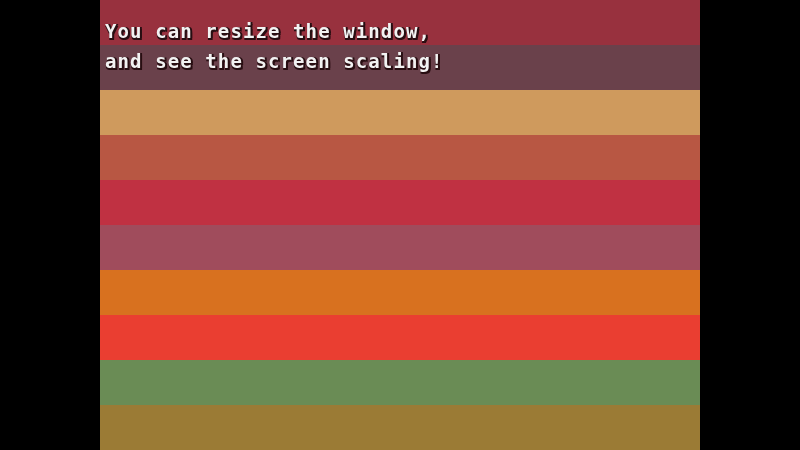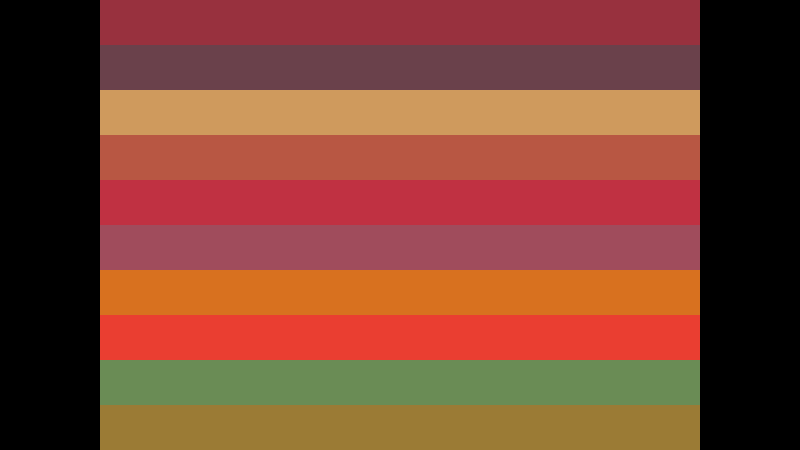--- a/index.html
+++ b/index.html
@@ -87,19 +87,21 @@
         <div class="stripe" style="background: rgb(184, 87, 67);"></div>
         <div class="stripe" style="background: rgb(192, 49, 66);"></div>
         <div class="stripe" style="background: rgb(160, 76, 92);"></div>
         <div class="stripe" style="background: rgb(216, 113, 31);"></div>
         <div class="stripe" style="background: rgb(234, 62, 49);"></div>
         <div class="stripe" style="background: rgb(106, 140, 85);"></div>
         <div class="stripe" style="background: rgb(155, 123, 53);"></div>
       </div>
 
     <div id="overlay-text">
+      <span class="text-line" style="color: rgb(242, 242, 242); text-shadow: rgb(40, 14, 18) 2px 2px 0px, rgb(40, 14, 18) 2px 0px 0px, rgb(40, 14, 18) 0px 2px 0px;">You can resize the window,</span>
+      <span class="text-line" style="color: rgb(242, 242, 242); text-shadow: rgb(40, 14, 18) 2px 2px 0px, rgb(40, 14, 18) 2px 0px 0px, rgb(40, 14, 18) 0px 2px 0px;">and see the screen scaling!</span>
     </div>
 
   </div>
 
   <div class="bar" id="bar-right" style="left: 700px; width: 100px; background: rgb(0, 0, 0);"></div>
 
 </div>
 
 </body></html>

